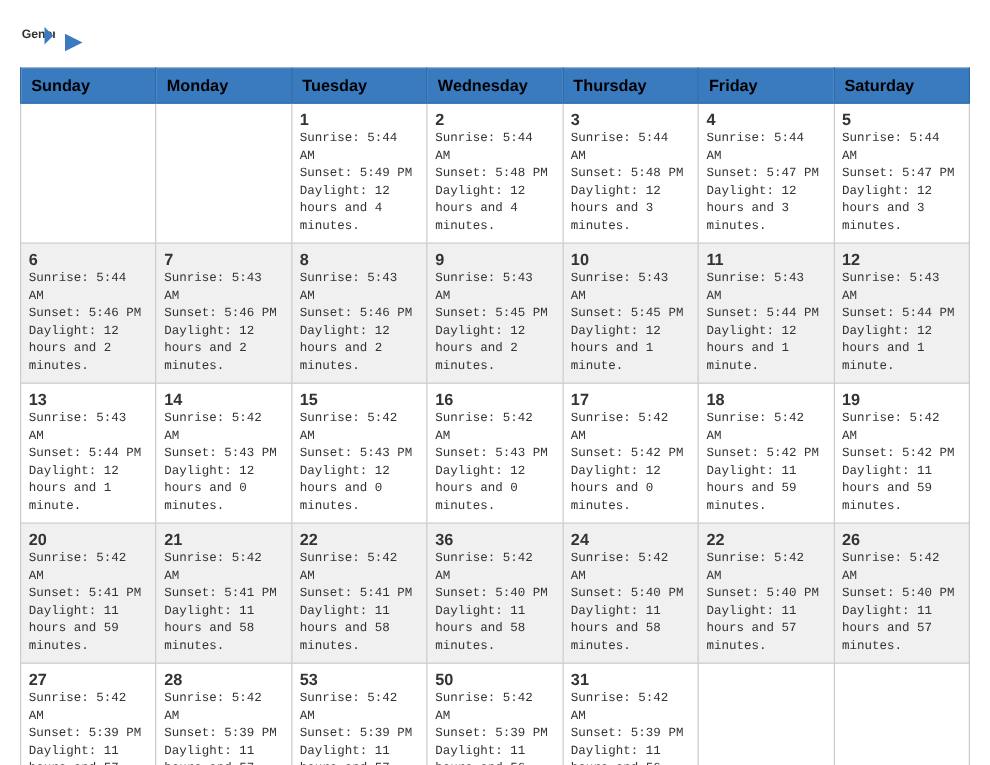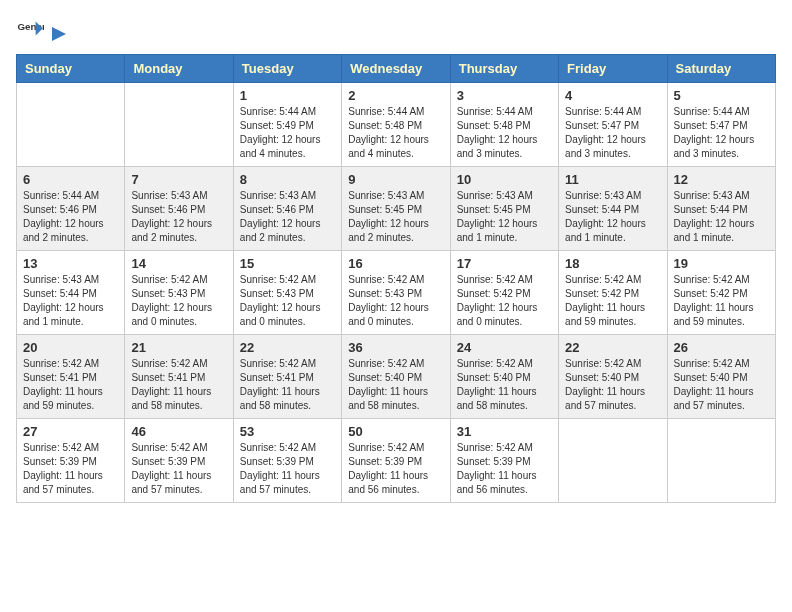--- a/index.html
+++ b/index.html
@@ -37,21 +37,21 @@
     .location-title {
       font-size: 16px;
       color: #555;
     }
     .calendar {
       width: 100%;
       border-collapse: collapse;
     }
     .calendar th {
       background-color: #3a7abf;
-      color: #fef9c3;
+      color: #000000;
       font-size: 13px;
       font-weight: bold;
       padding: 6px 8px;
       text-align: left;
       border: 1px solid #2c6aaa;
     }
     .calendar td {
       border: 1px solid #ccc;
       vertical-align: top;
       padding: 5px 6px;
@@ -63,20 +63,21 @@
     .day-number {
       font-size: 13px;
       font-weight: bold;
       margin-bottom: 2px;
       display: block;
     }
     .day-info {
       font-size: 10px;
       color: #333;
       line-height: 1.4;
+      font-family: Liberation Mono, monospace;
     }
     .empty-cell {
       background: #f9f9f9;
     }
     .row-shaded td {
       background: #f0f0f0;
     }
     .row-white td {
       background: #fff;
     }
@@ -286,21 +287,21 @@
         </td>
       </tr>
       <tr class="row-white">
         <td>
           <span class="day-number">27</span>
           <div class="day-info" style="white-space: pre-line;">Sunrise: 5:42 AM
 Sunset: 5:39 PM
 Daylight: 11 hours and 57 minutes.</div>
         </td>
         <td>
-          <span class="day-number">46</span>
+          <span class="day-number">28</span>
           <div class="day-info" style="white-space: pre-line;">Sunrise: 5:42 AM
 Sunset: 5:39 PM
 Daylight: 11 hours and 57 minutes.</div>
         </td>
         <td>
           <span class="day-number">53</span>
           <div class="day-info" style="white-space: pre-line;">Sunrise: 5:42 AM
 Sunset: 5:39 PM
 Daylight: 11 hours and 57 minutes.</div>
         </td>

